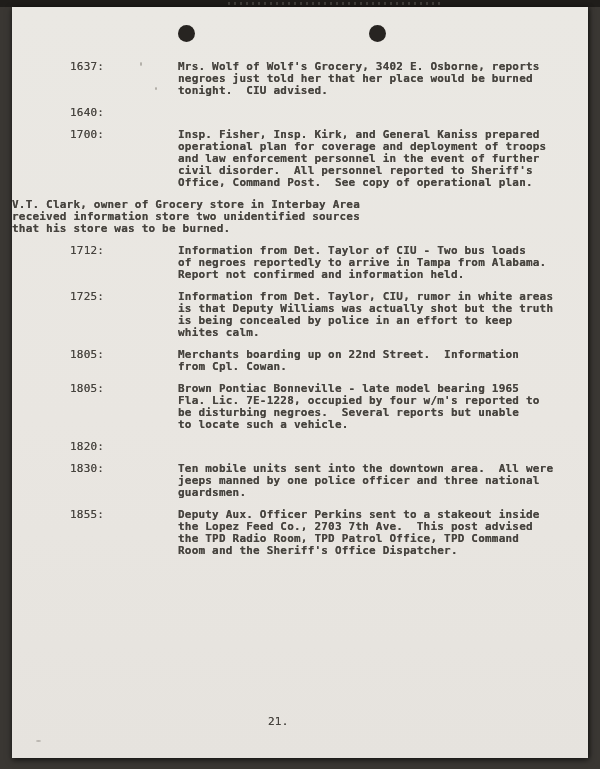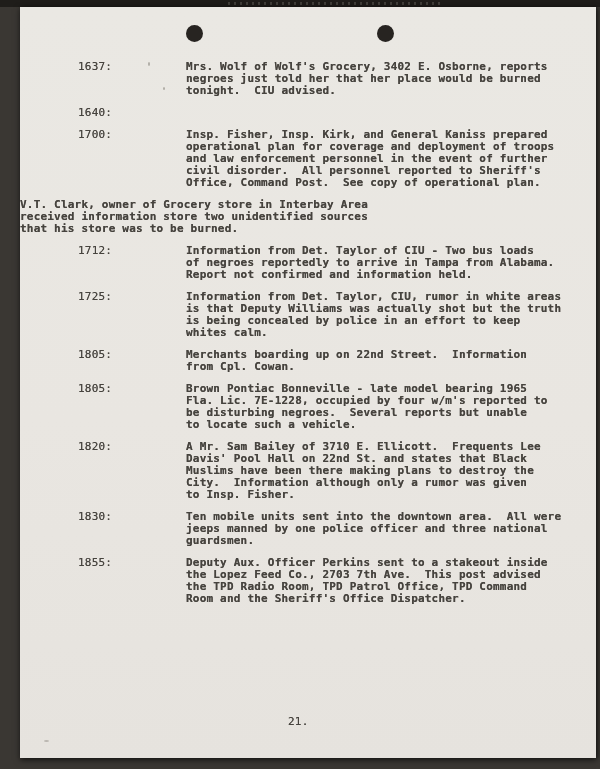--- a/index.html
+++ b/index.html
@@ -16,21 +16,21 @@
     background: #1f1d1a;
   }
   .scratches {
     position: absolute; top: 2px; left: 228px;
     width: 215px; height: 3px;
     background: repeating-linear-gradient(90deg,
       rgba(195,190,180,0.38) 0 2px, transparent 2px 6px);
     opacity: 0.55;
   }
   .page {
-    position: absolute; left: 20px; top: 7px;
+    position: absolute; left: 12px; top: 7px;
     width: 576px; height: 751px;
     background: linear-gradient(180deg, #eae8e3 0%, #e9e6e1 55%, #e6e3de 100%);
     box-shadow: 0 2px 6px rgba(0,0,0,0.55), 2px 0 4px rgba(0,0,0,0.35);
   }
   .hole {
     position: absolute;
     width: 17px; height: 17px;
     border-radius: 50%;
     background: #272421;
   }
@@ -57,21 +57,20 @@
     width: 402px;
     white-space: pre-wrap;
     font-weight: bold;
   }
   .page-number {
     position: absolute; left: 256px; top: 708px;
     color: #46433e;
     font-size: 11px;
     letter-spacing: 0.2px;
     text-shadow: 0 0 0.5px rgba(70,66,60,0.75);
-    margin-left: 12px;
   }
   .speck {
     position: absolute;
     background: rgba(105,100,92,0.45);
     border-radius: 50%;
   }
   .speck-1 { left: 128px; top: 55px; width: 2px; height: 4px; }
   .speck-2 { left: 143px; top: 80px; width: 2px; height: 3px; }
   .speck-3 { left: 24px; top: 733px; width: 5px; height: 2px; background: rgba(105,100,92,0.35); }
 </style>
@@ -132,25 +131,20 @@
     </div>
     <div class="entry">
       <div class="entry-time">1805:</div>
       <div class="entry-text">Brown Pontiac Bonneville - late model bearing 1965
 Fla. Lic. 7E-1228, occupied by four w/m's reported to
 be disturbing negroes.  Several reports but unable
 to locate such a vehicle.</div>
     </div>
     <div class="entry">
       <div class="entry-time">1820:</div>
-      <div class="entry-text">A Mr. Sam Bailey of 3710 E. Ellicott.  Frequents Lee
-Davis' Pool Hall on 22nd St. and states that Black
-Muslims have been there making plans to destroy the
-City.  Information although only a rumor was given
-to Insp. Fisher.</div>
     </div>
     <div class="entry">
       <div class="entry-time">1830:</div>
       <div class="entry-text">Ten mobile units sent into the downtown area.  All were
 jeeps manned by one police officer and three national
 guardsmen.</div>
     </div>
     <div class="entry">
       <div class="entry-time">1855:</div>
       <div class="entry-text">Deputy Aux. Officer Perkins sent to a stakeout inside

